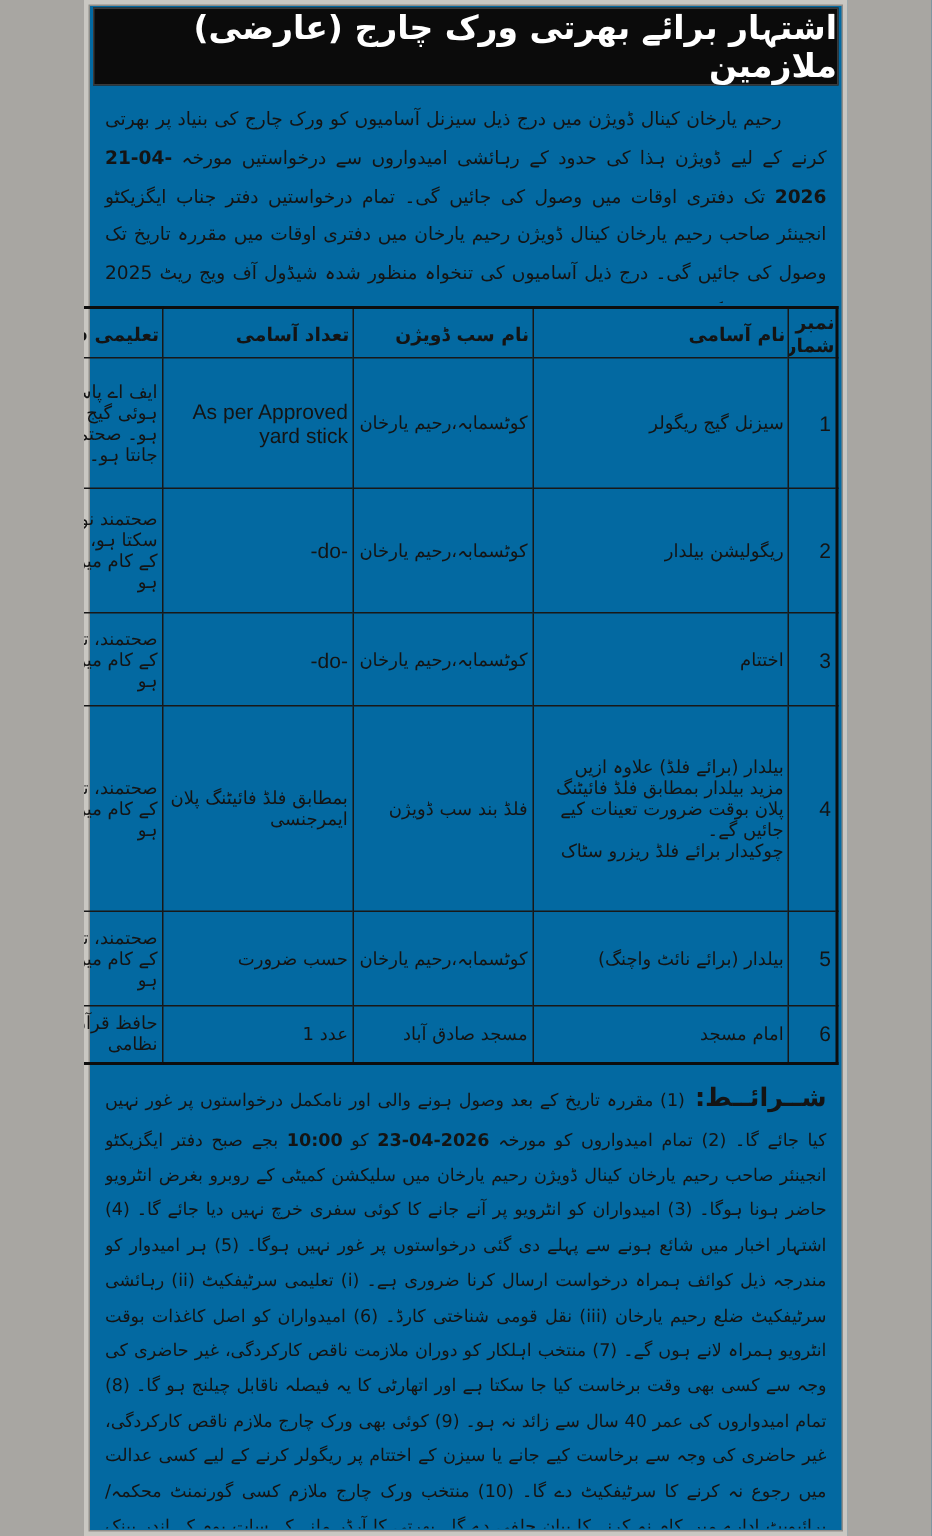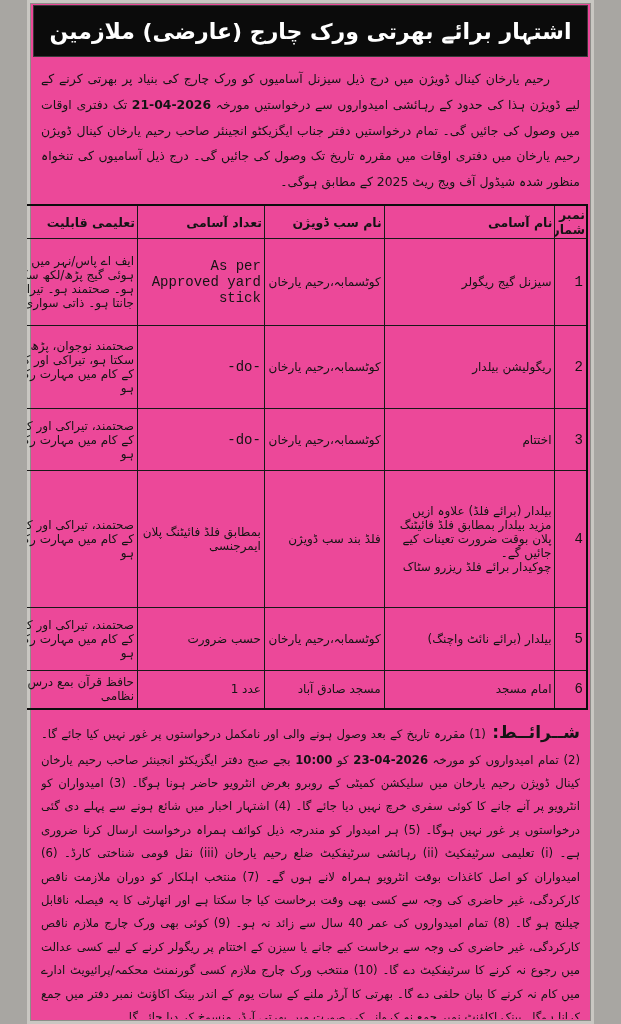--- a/index.html
+++ b/index.html
@@ -1,19 +1,19 @@
 <!DOCTYPE html>
 <html lang="ur" dir="rtl"><head>
 <meta charset="utf-8">
 <style>
   html,body{margin:0;padding:0;background:#a8a6a2;}
   *{box-sizing:border-box;}
   .ad{
-    width:567px;height:1024px;margin:0 auto;overflow:hidden;
-    background:#ec4899;
+    width:509px;height:1024px;margin:0 auto;overflow:hidden;
+    background:#0369a1;
     box-shadow: inset 0 0 0 3px #c9c7c2, inset 0 0 0 4px #8f8d89;
     display:flex;flex-direction:column;
     font-family:"DejaVu Sans", sans-serif;
     color:#141414;
     padding:5px 6px;
     direction:rtl;
   }
   .bar{
     background:#0b0b0b;color:#ffffff;
     display:flex;align-items:center;justify-content:center;
@@ -50,21 +50,21 @@
   table.vac th{height:28px;font-size:12.5px;font-weight:bold;padding:1px 2px;}
   tbody tr:nth-child(1){height:87px;}
   tbody tr:nth-child(2){height:83px;}
   tbody tr:nth-child(3){height:62px;}
   tbody tr:nth-child(4){height:137px;}
   tbody tr:nth-child(5){height:63px;}
   tbody tr:nth-child(6){height:38px;}
   td.latin{
     direction:ltr;
     font-size:14px;font-weight:500;
-    font-family:Liberation Mono, monospace;
+    font-family:Liberation Sans, sans-serif;
     white-space:normal;
   }
   td.cell-sr{font-size:14px;}
   .conditions{
     flex:1 1 auto;min-height:0;overflow:hidden;
     margin:5px 8px 0 8px;
     font-size:11.7px;line-height:2.0;
     text-align:justify;
   }
   .conditions .label{

